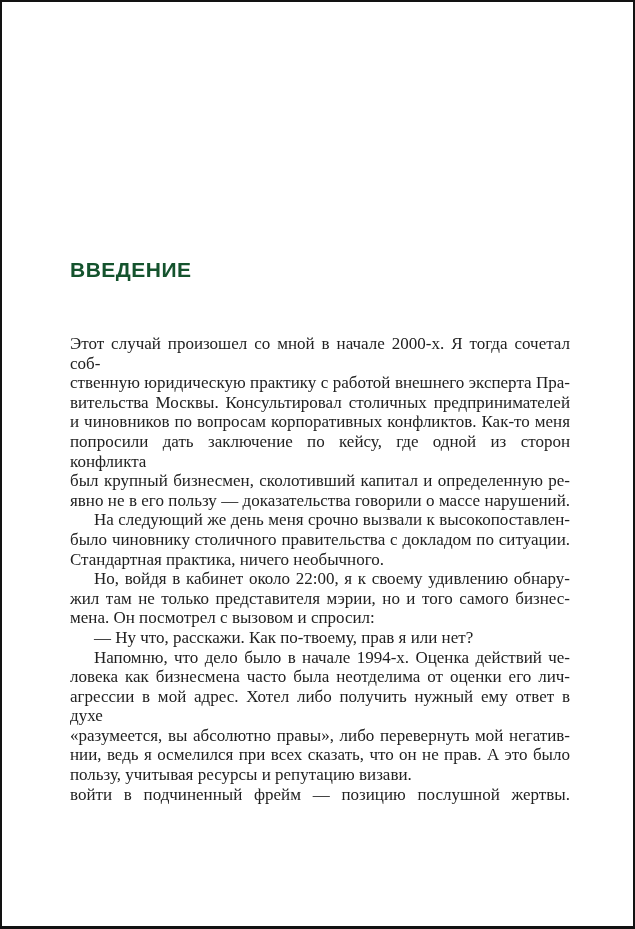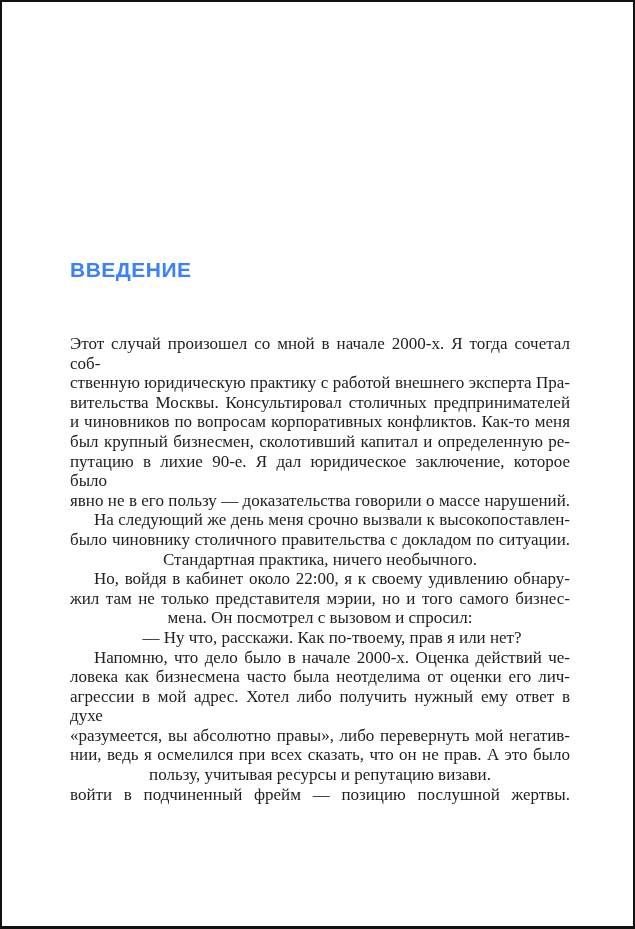--- a/index.html
+++ b/index.html
@@ -22,67 +22,67 @@
   }
   .chapter-title {
     position: absolute;
     left: 68px;
     top: 243px;
     font-family: "Liberation Sans", "DejaVu Sans", sans-serif;
     font-weight: 700;
     font-size: 21px;
     line-height: 1;
     letter-spacing: 0.5px;
-    color: #3b82f6;
+    color: #14532d;
   }
   .text-block {
     position: absolute;
     left: 68px;
     top: 332px;
     width: 500px;
     font-family: Liberation Serif, serif;
     font-size: 17px;
     line-height: 19.6px;
     color: #212121;
   }
   .line {
     text-align: justify;
     text-align-last: justify;
     white-space: normal;
   }
   .line.plain {
-    text-align: center;
+    text-align: left;
     text-align-last: auto;
   }
   .line.indent {
     text-indent: 24px;
   }
 </style>
 </head>
 <body>
 
 <div class="page">
   <h1 class="chapter-title">ВВЕДЕНИЕ</h1>
 
   <div class="text-block">
       <div class="line">Этот случай произошел со мной в начале 2000-х. Я тогда сочетал соб-</div>
       <div class="line">ственную юридическую практику с работой внешнего эксперта Пра-</div>
       <div class="line">вительства Москвы. Консультировал столичных предпринимателей</div>
       <div class="line">и чиновников по вопросам корпоративных конфликтов. Как-то меня</div>
+      <div class="line">попросили дать заключение по кейсу, где одной из сторон конфликта</div>
       <div class="line">был крупный бизнесмен, сколотивший капитал и определенную ре-</div>
-      <div class="line">путацию в лихие 90-е. Я дал юридическое заключение, которое было</div>
       <div class="line">явно не в его пользу — доказательства говорили о массе нарушений.</div>
       <div class="line indent">На следующий же день меня срочно вызвали к высокопоставлен-</div>
       <div class="line">было чиновнику столичного правительства с докладом по ситуации.</div>
       <div class="line plain">Стандартная практика, ничего необычного.</div>
       <div class="line indent">Но, войдя в кабинет около 22:00, я к своему удивлению обнару-</div>
       <div class="line">жил там не только представителя мэрии, но и того самого бизнес-</div>
       <div class="line plain">мена. Он посмотрел с вызовом и спросил:</div>
       <div class="line indent plain">— Ну что, расскажи. Как по-твоему, прав я или нет?</div>
-      <div class="line indent">Напомню, что дело было в начале 2000-х. Оценка действий че-</div>
+      <div class="line indent">Напомню, что дело было в начале 1994-х. Оценка действий че-</div>
       <div class="line">ловека как бизнесмена часто была неотделима от оценки его лич-</div>
       <div class="line">агрессии в мой адрес. Хотел либо получить нужный ему ответ в духе</div>
       <div class="line">«разумеется, вы абсолютно правы», либо перевернуть мой негатив-</div>
       <div class="line">нии, ведь я осмелился при всех сказать, что он не прав. А это было</div>
       <div class="line plain">пользу, учитывая ресурсы и репутацию визави.</div>
       <div class="line">войти в подчиненный фрейм — позицию послушной жертвы.</div>
     </div>
 </div>
 
 </body></html>

